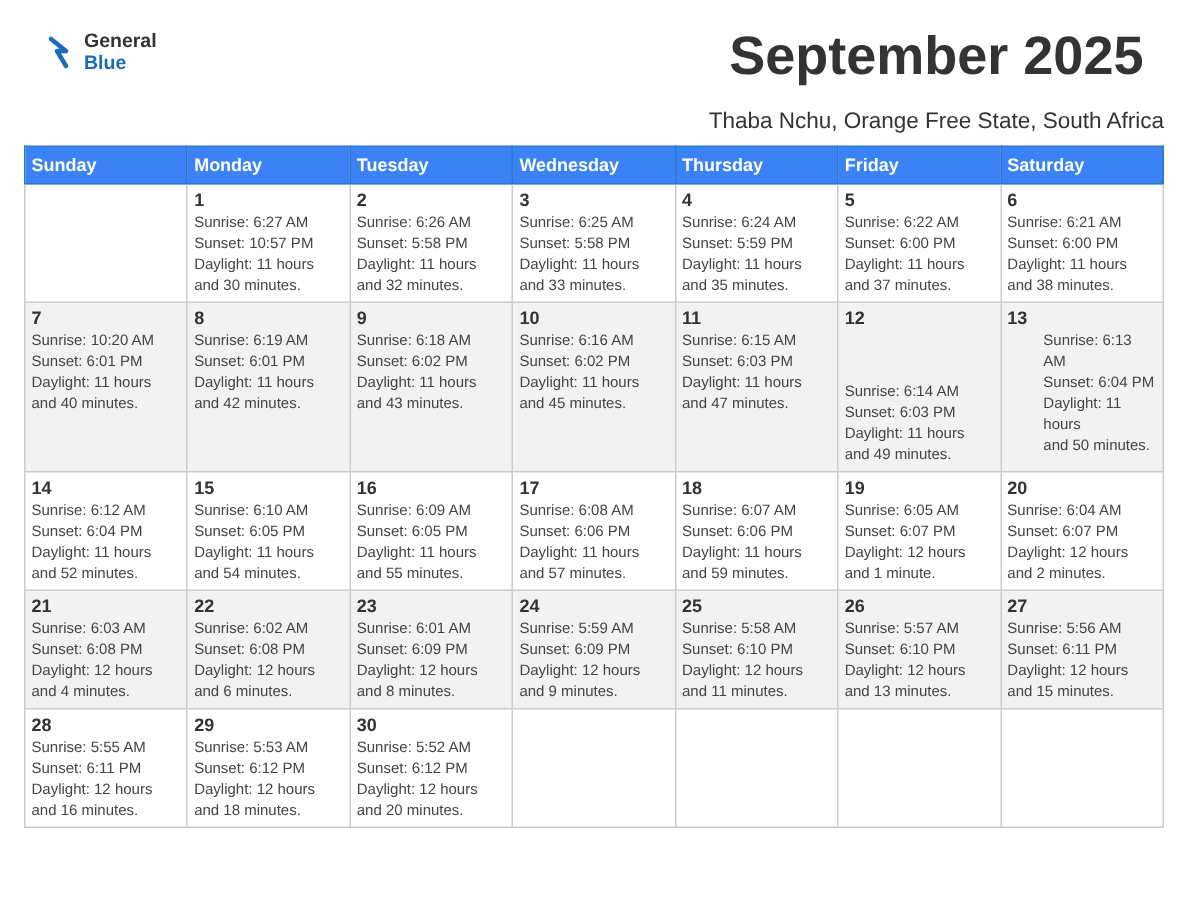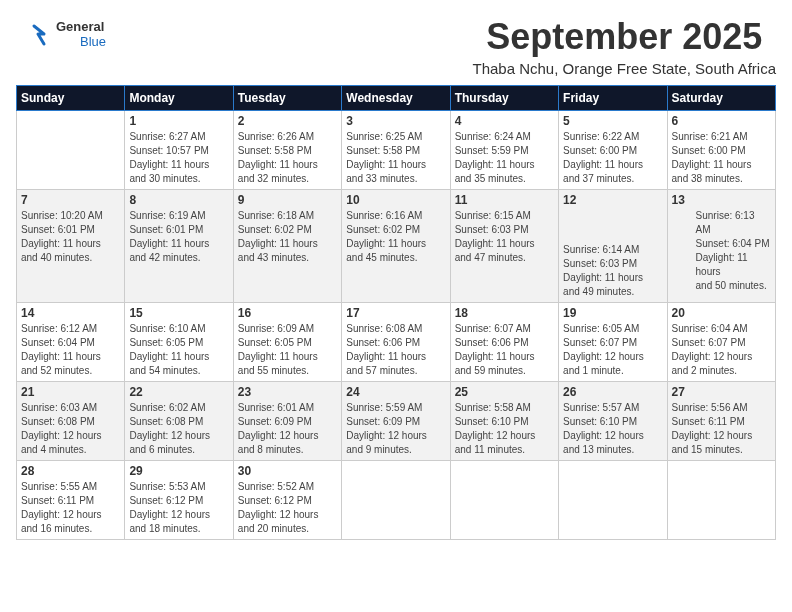--- a/index.html
+++ b/index.html
@@ -25,29 +25,29 @@
       text-align: center;
     }
     .main-title {
       font-size: 36px;
       font-weight: bold;
       color: #333;
     }
     .subtitle {
       font-size: 15px;
       color: #333;
-      margin-top: 2px;
+      margin-top: 14px;
     }
     .calendar {
       width: 100%;
       border-collapse: collapse;
       font-size: 11px;
     }
     .calendar th {
-      background: #0f172a;
+      background: #3b82f6;
       color: #fff;
       padding: 5px 4px;
       text-align: left;
       font-size: 12px;
       font-weight: bold;
       border: 1px solid #2a7acc;
       margin-top: 16px;
     }
     .calendar td {
       border: 1px solid #ccc;
@@ -83,21 +83,21 @@
 
 <div class="header-section">
   <div class="logo">
   <svg width="36" height="36" viewBox="0 0 36 36">
     <rect width="36" height="36" fill="none"></rect>
 
     <polyline points="18,10 28,18 22,18 28,28" fill="none" stroke="#1a6bbf" stroke-width="3" stroke-linecap="round" stroke-linejoin="round"></polyline>
   </svg>
   <div>
     <div style="font-size:13px;font-weight:bold;color:#333;">General</div>
-    <div style="font-size:13px;font-weight:normal;color:#1a6bbf;margin-left:24px;">Blue</div>
+    <div style="font-size:13px;font-weight:bold;color:#1a6bbf;">Blue</div>
   </div>
 </div>
   <div class="title-section">
     <div class="main-title">September 2025</div>
     <div class="subtitle">Thaba Nchu, Orange Free State, South Africa</div>
   </div>
 </div>
 
 <table class="calendar">
   <thead>

